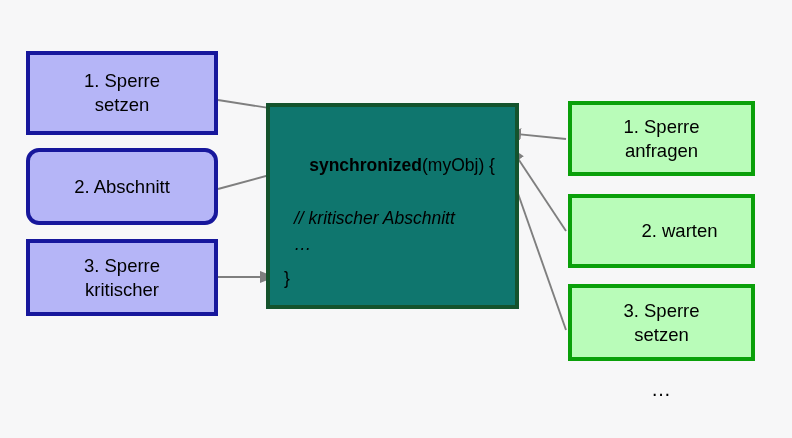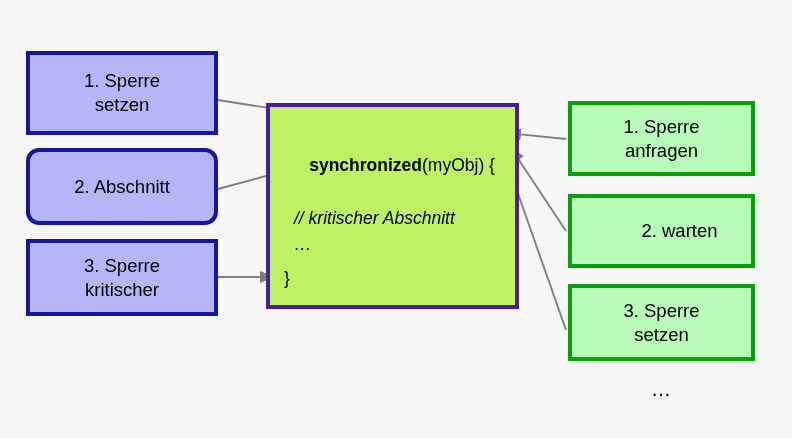--- a/index.html
+++ b/index.html
@@ -47,22 +47,22 @@
   .green-node {
     background: #b9fcb9;
     border: 4px solid #0aa00a;
     color: #000000;
     font-size: 18.5px;
   }
 
   .code-node {
     position: absolute;
     box-sizing: border-box;
-    background: #bef264;
-    border: 4px solid #4c1d95;
+    background: #0f766e;
+    border: 4px solid #14532d;
     color: #000000;
     font-size: 17.5px;
     padding: 18px 0 0 10px;
     text-align: left;
     line-height: 1.52;
   }
   .code-line {
     white-space: pre;
   }
   .kw {

